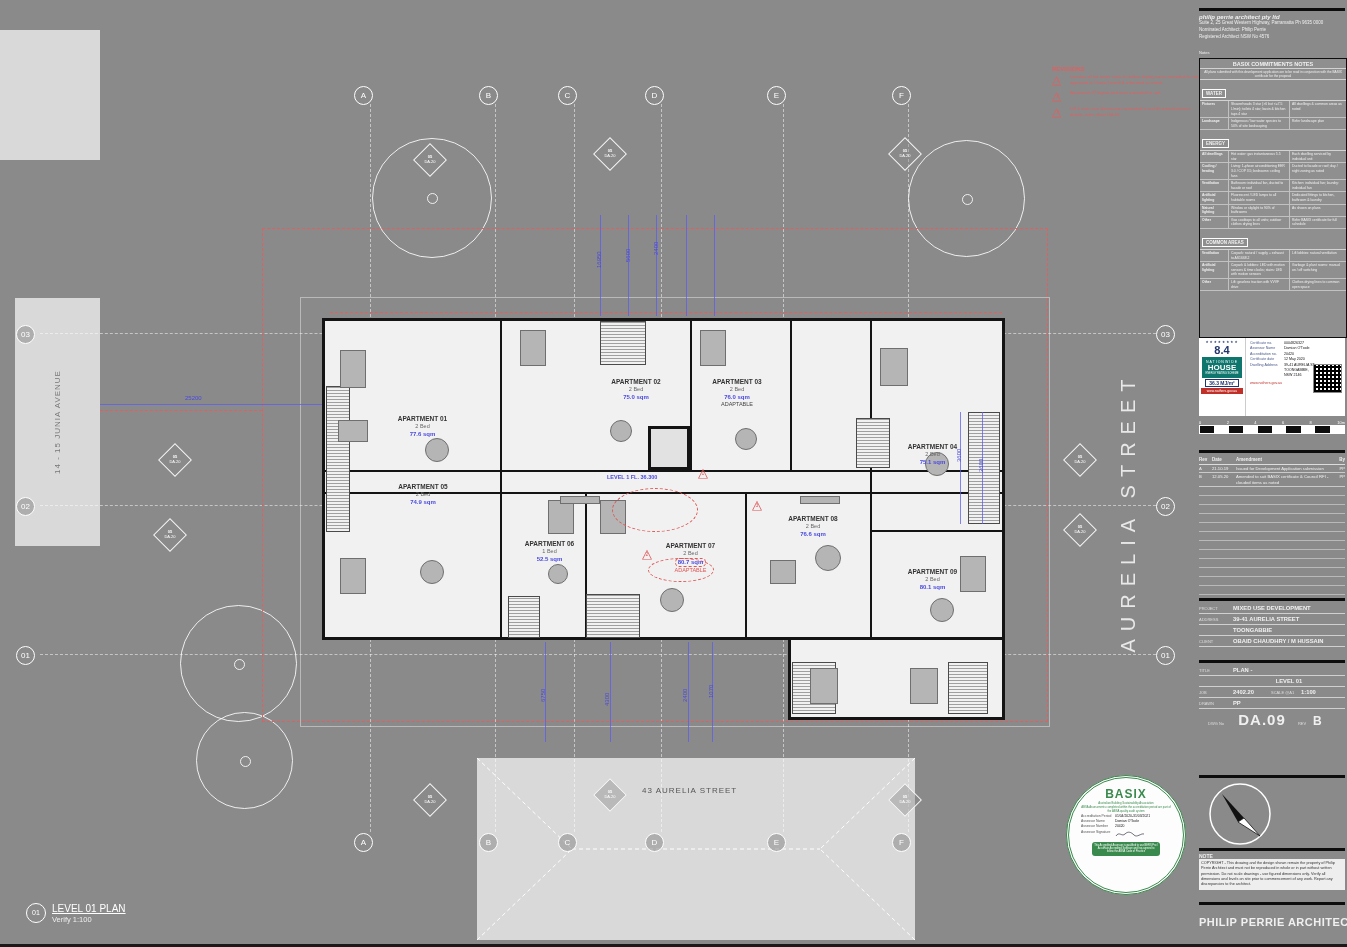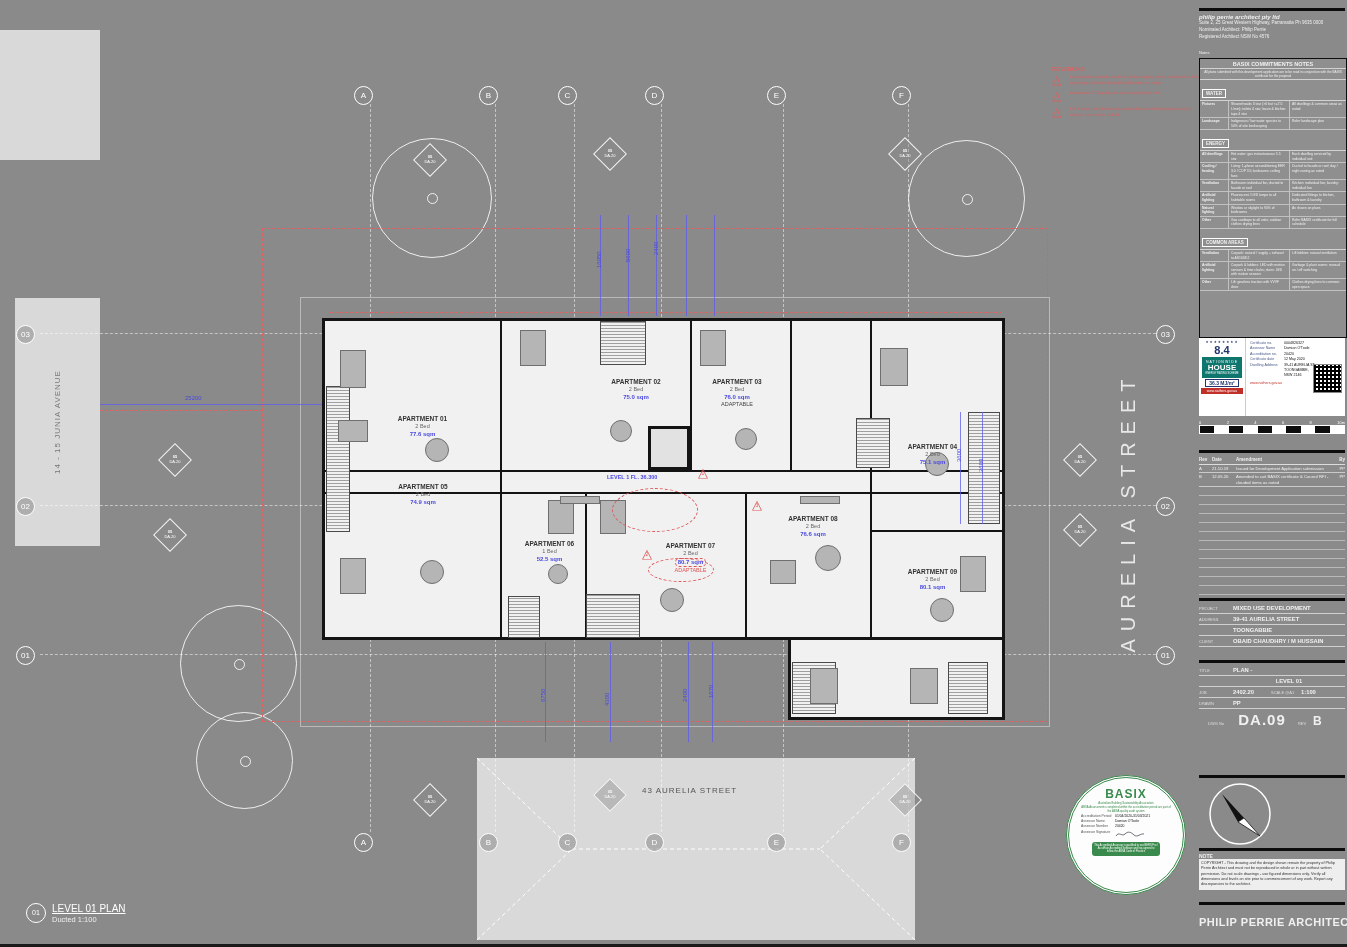--- a/index.html
+++ b/index.html
@@ -634,16 +634,16 @@
   <div class="bar" style="top:848px;"></div>
   <div class="tb" style="top:853px;">
     <div style="font-size:5px;font-weight:bold;">NOTE</div>
     <div style="font-size:3.8px;line-height:1.4;background:rgba(255,255,255,.85);color:#333;padding:2px;">COPYRIGHT - This drawing and the design shown remain the property of Philip Perrie Architect and must not be reproduced in whole or in part without written permission. Do not scale drawings - use figured dimensions only. Verify all dimensions and levels on site prior to commencement of any work. Report any discrepancies to the architect.</div>
   </div>
   <div class="bar" style="top:902px;"></div>
   <div class="tb" style="top:916px;font-size:11px;font-weight:bold;letter-spacing:.5px;white-space:nowrap;">PHILIP PERRIE ARCHITECT</div>
 
   <div class="pt-circ" style="left:26px;top:903px;">01</div>
   <div class="abs" style="left:52px;top:903px;font-size:10px;font-weight:normal;text-decoration:underline;color:#fff;">LEVEL 01 PLAN</div>
-  <div class="abs" style="left:52px;top:915px;font-size:7.5px;color:#eee;">Ducted 1:100</div>
+  <div class="abs" style="left:52px;top:915px;font-size:7.5px;color:#eee;">Verify 1:100</div>
 
   <div class="abs" style="left:0;top:944px;width:1347px;height:3px;background:#1a1a1a;"></div>
 </div>
 
 </body></html>

